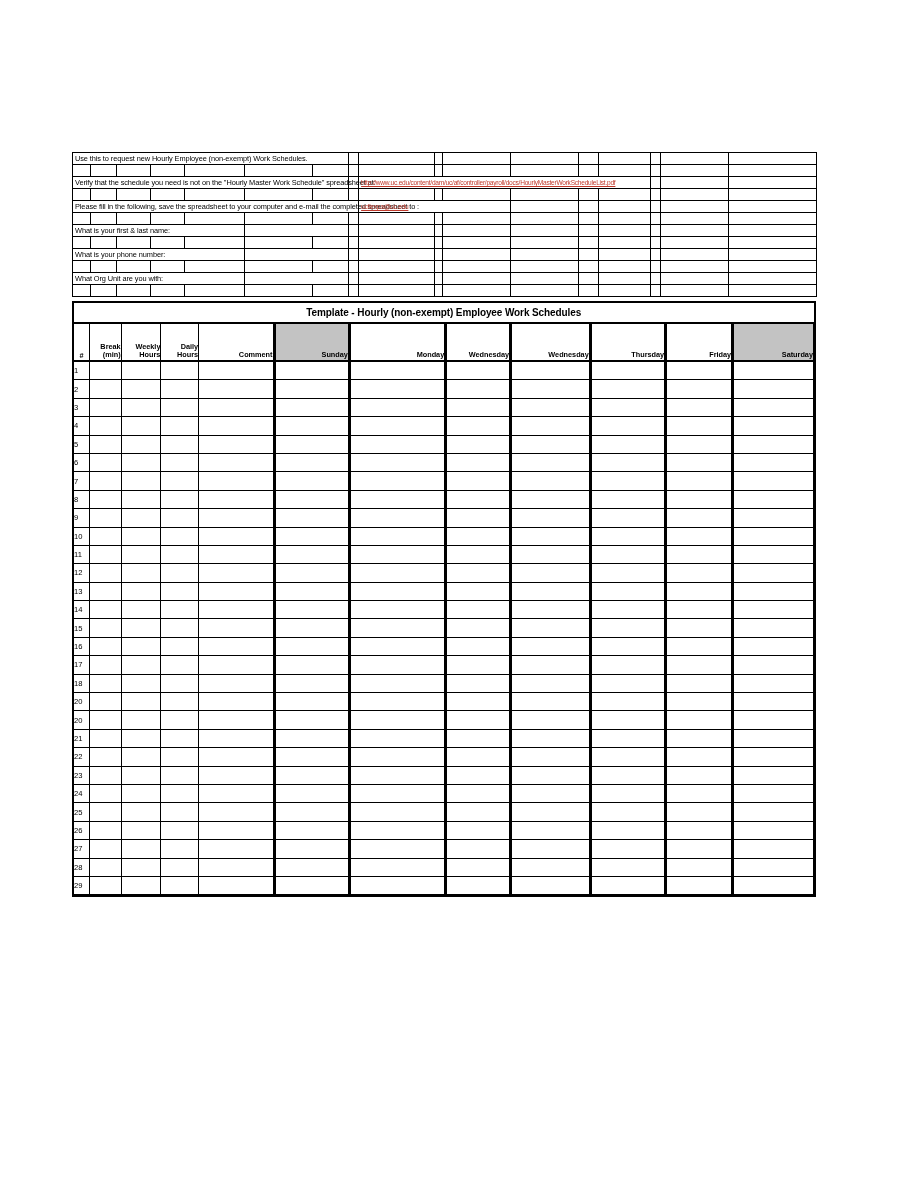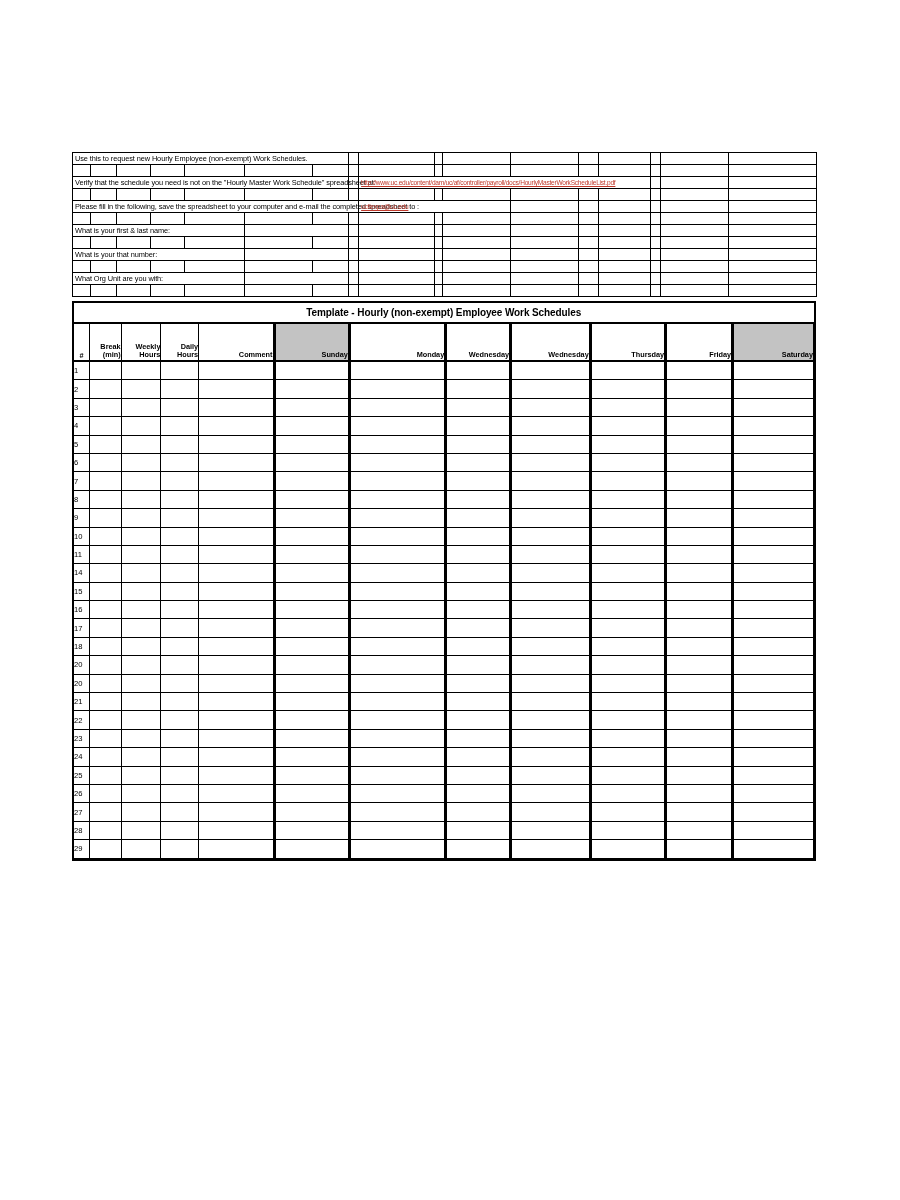--- a/index.html
+++ b/index.html
@@ -282,21 +282,21 @@
       <td></td>
           <td></td>
       <td></td>
           <td></td>
       <td></td>
           <td></td>
       <td></td>
     </tr>
 
     <tr>
-      <td class="tall txt" colspan="5">What is your that number:</td>
+      <td class="tall txt" colspan="5">What is your phone number:</td>
       <td class="tall inputbox" colspan="2"></td>
       <td class="tall"></td>
       <td class="tall"></td>
       <td class="tall"></td>
       <td class="tall"></td>
       <td class="tall"></td>
       <td class="tall"></td>
       <td class="tall"></td>
       <td class="tall"></td>
       <td class="tall"></td>
@@ -554,20 +554,48 @@
             <td class="rowcell "></td>
             <td class="rowcell shade heavy-l heavy-r"></td>
             <td class="rowcell heavy-r"></td>
             <td class="rowcell heavy-r"></td>
             <td class="rowcell heavy-r"></td>
             <td class="rowcell heavy-r"></td>
             <td class="rowcell heavy-r"></td>
             <td class="rowcell shade heavy-r"></td>
           </tr>
           <tr>
+            <td class="rowcell rownum">12</td>
+            <td class="rowcell "></td>
+            <td class="rowcell "></td>
+            <td class="rowcell "></td>
+            <td class="rowcell "></td>
+            <td class="rowcell shade heavy-l heavy-r"></td>
+            <td class="rowcell heavy-r"></td>
+            <td class="rowcell heavy-r"></td>
+            <td class="rowcell heavy-r"></td>
+            <td class="rowcell heavy-r"></td>
+            <td class="rowcell heavy-r"></td>
+            <td class="rowcell shade heavy-r"></td>
+          </tr>
+          <tr>
+            <td class="rowcell rownum">13</td>
+            <td class="rowcell "></td>
+            <td class="rowcell "></td>
+            <td class="rowcell "></td>
+            <td class="rowcell "></td>
+            <td class="rowcell shade heavy-l heavy-r"></td>
+            <td class="rowcell heavy-r"></td>
+            <td class="rowcell heavy-r"></td>
+            <td class="rowcell heavy-r"></td>
+            <td class="rowcell heavy-r"></td>
+            <td class="rowcell heavy-r"></td>
+            <td class="rowcell shade heavy-r"></td>
+          </tr>
+          <tr>
             <td class="rowcell rownum">14</td>
             <td class="rowcell "></td>
             <td class="rowcell "></td>
             <td class="rowcell "></td>
             <td class="rowcell "></td>
             <td class="rowcell shade heavy-l heavy-r"></td>
             <td class="rowcell heavy-r"></td>
             <td class="rowcell heavy-r"></td>
             <td class="rowcell heavy-r"></td>
             <td class="rowcell heavy-r"></td>

